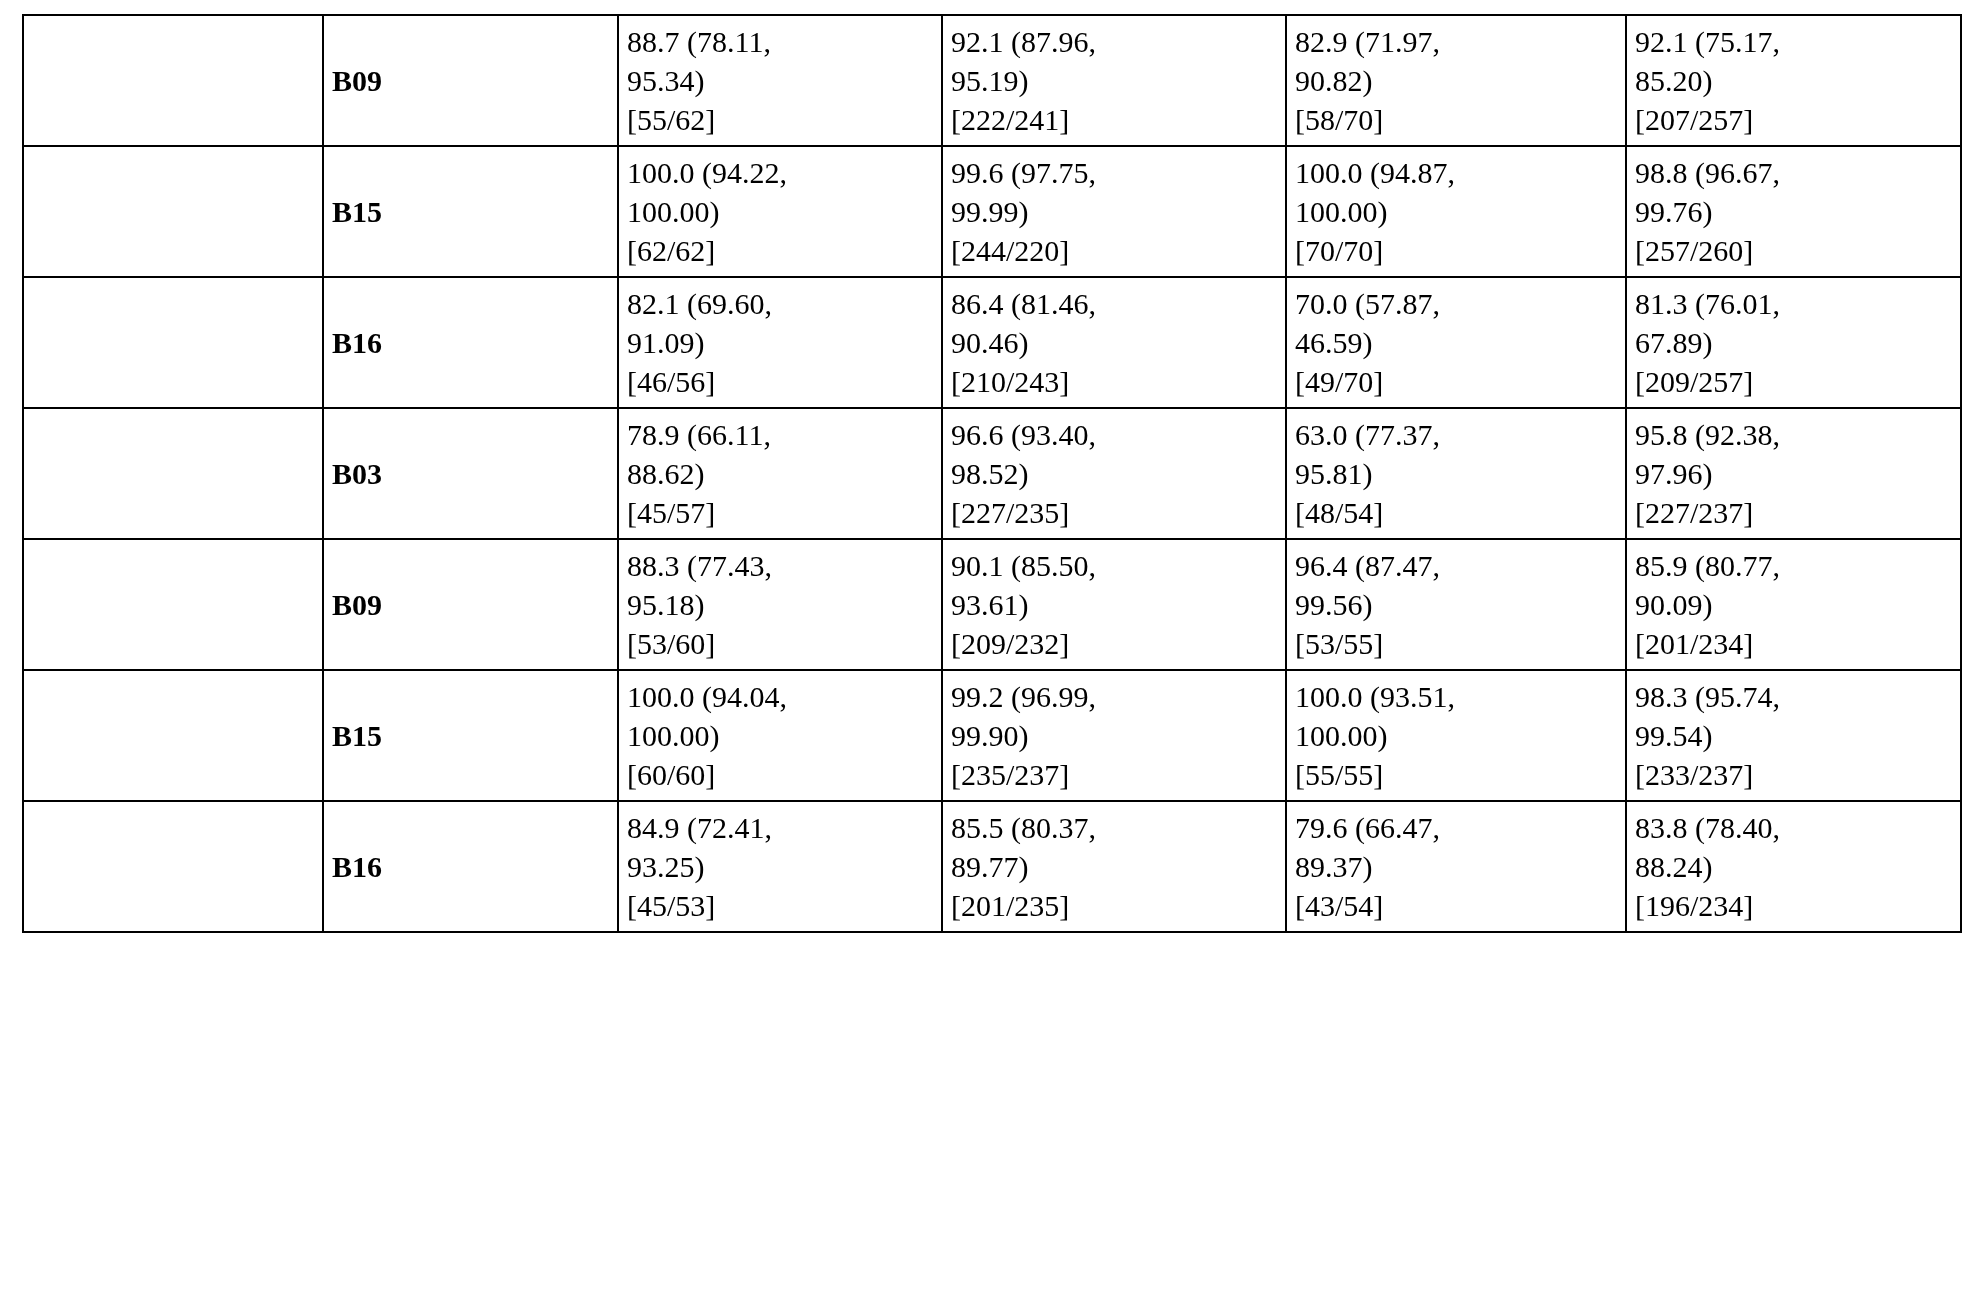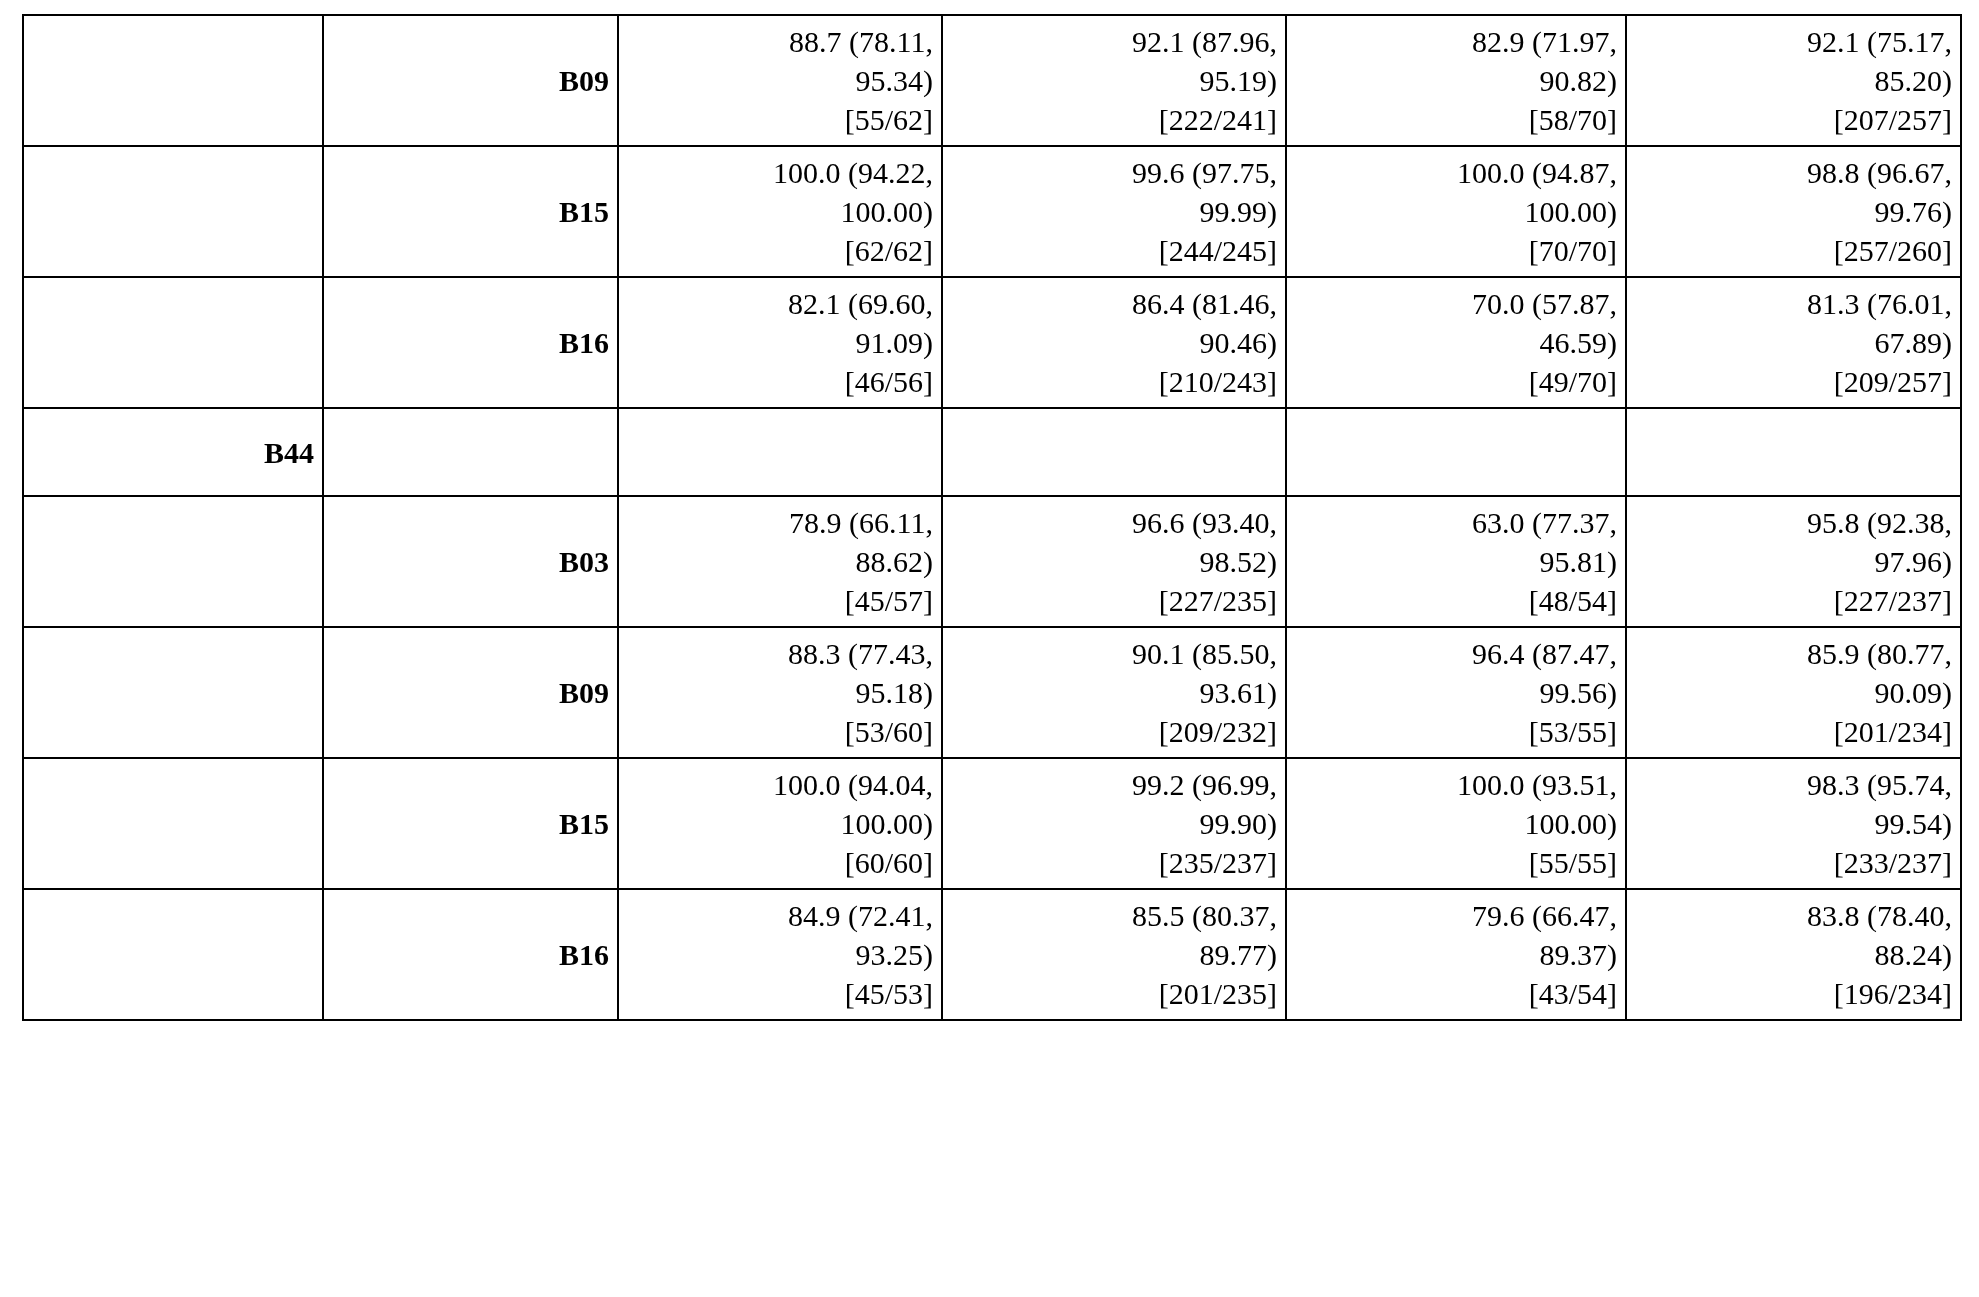--- a/index.html
+++ b/index.html
@@ -22,21 +22,21 @@
   }
   table.data-table {
     border-collapse: collapse;
     width: 1938px;
     table-layout: fixed;
     margin: 0;
   }
   table.data-table td {
     border: 2px solid #000000;
     vertical-align: middle;
-    text-align: right;
+    text-align: left;
     font-size: 30px;
     line-height: 1.30;
     padding: 6px 8px;
   }
   
   col.c0 { width: 300px; }
   col.c1 { width: 295px; }
   col.c2 { width: 324px; }
   col.c3 { width: 344px; }
   col.c4 { width: 340px; }
@@ -110,21 +110,21 @@
         <td class="grp-label"></td>
         <td class="sub-label">B15</td>
         <td class="value">
           <span class="cell-line">100.0 (94.22,</span>
           <span class="cell-line">100.00)</span>
           <span class="cell-line">[62/62]</span>
         </td>
         <td class="value">
           <span class="cell-line">99.6 (97.75,</span>
           <span class="cell-line">99.99)</span>
-          <span class="cell-line">[244/245]</span>
+          <span class="cell-line">[244/220]</span>
         </td>
         <td class="value">
           <span class="cell-line">100.0 (94.87,</span>
           <span class="cell-line">100.00)</span>
           <span class="cell-line">[70/70]</span>
         </td>
         <td class="value">
           <span class="cell-line">98.8 (96.67,</span>
           <span class="cell-line">99.76)</span>
           <span class="cell-line">[257/260]</span>
@@ -149,28 +149,20 @@
           <span class="cell-line">46.59)</span>
           <span class="cell-line">[49/70]</span>
         </td>
         <td class="value">
           <span class="cell-line">81.3 (76.01,</span>
           <span class="cell-line">67.89)</span>
           <span class="cell-line">[209/257]</span>
         </td>
       </tr>
 
-      <tr class="grp-row">
-        <td class="grp-label">B44</td>
-        <td class="blank"></td>
-        <td class="blank"></td>
-        <td class="blank"></td>
-        <td class="blank"></td>
-        <td class="blank"></td>
-      </tr>
 
       <tr class="data-row">
         <td class="grp-label"></td>
         <td class="sub-label">B03</td>
         <td class="value">
           <span class="cell-line">78.9 (66.11,</span>
           <span class="cell-line">88.62)</span>
           <span class="cell-line">[45/57]</span>
         </td>
         <td class="value">

